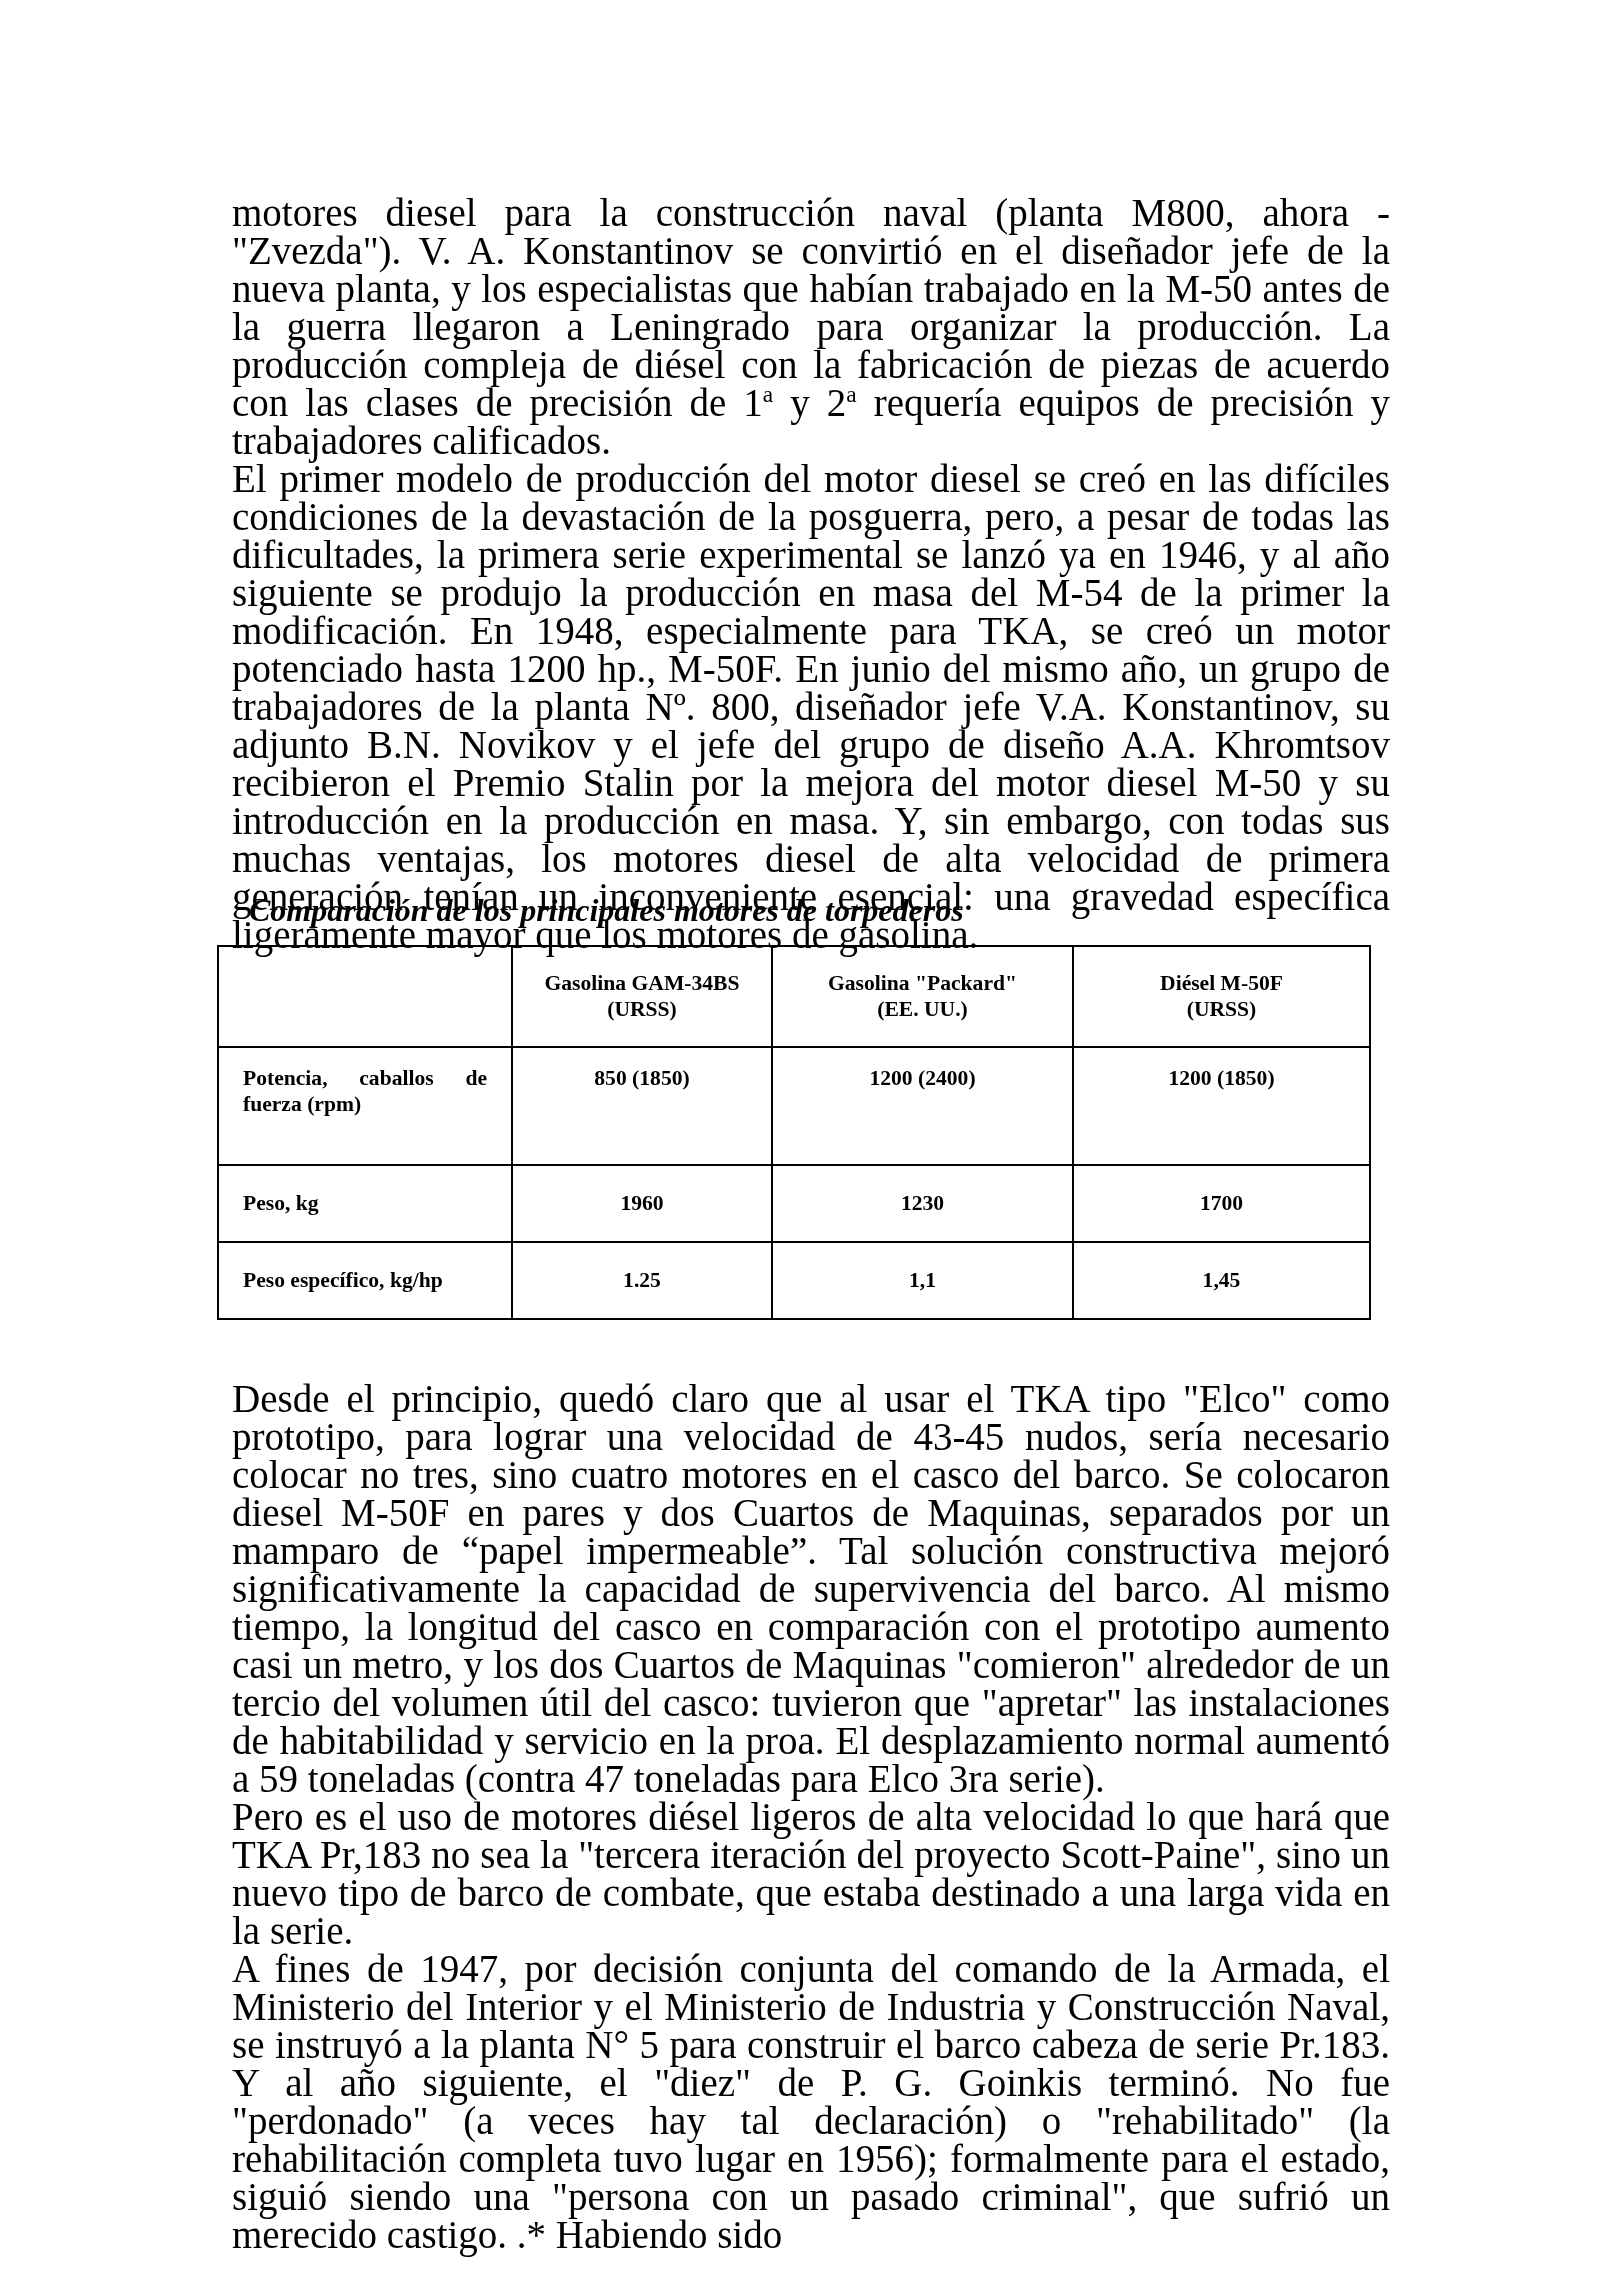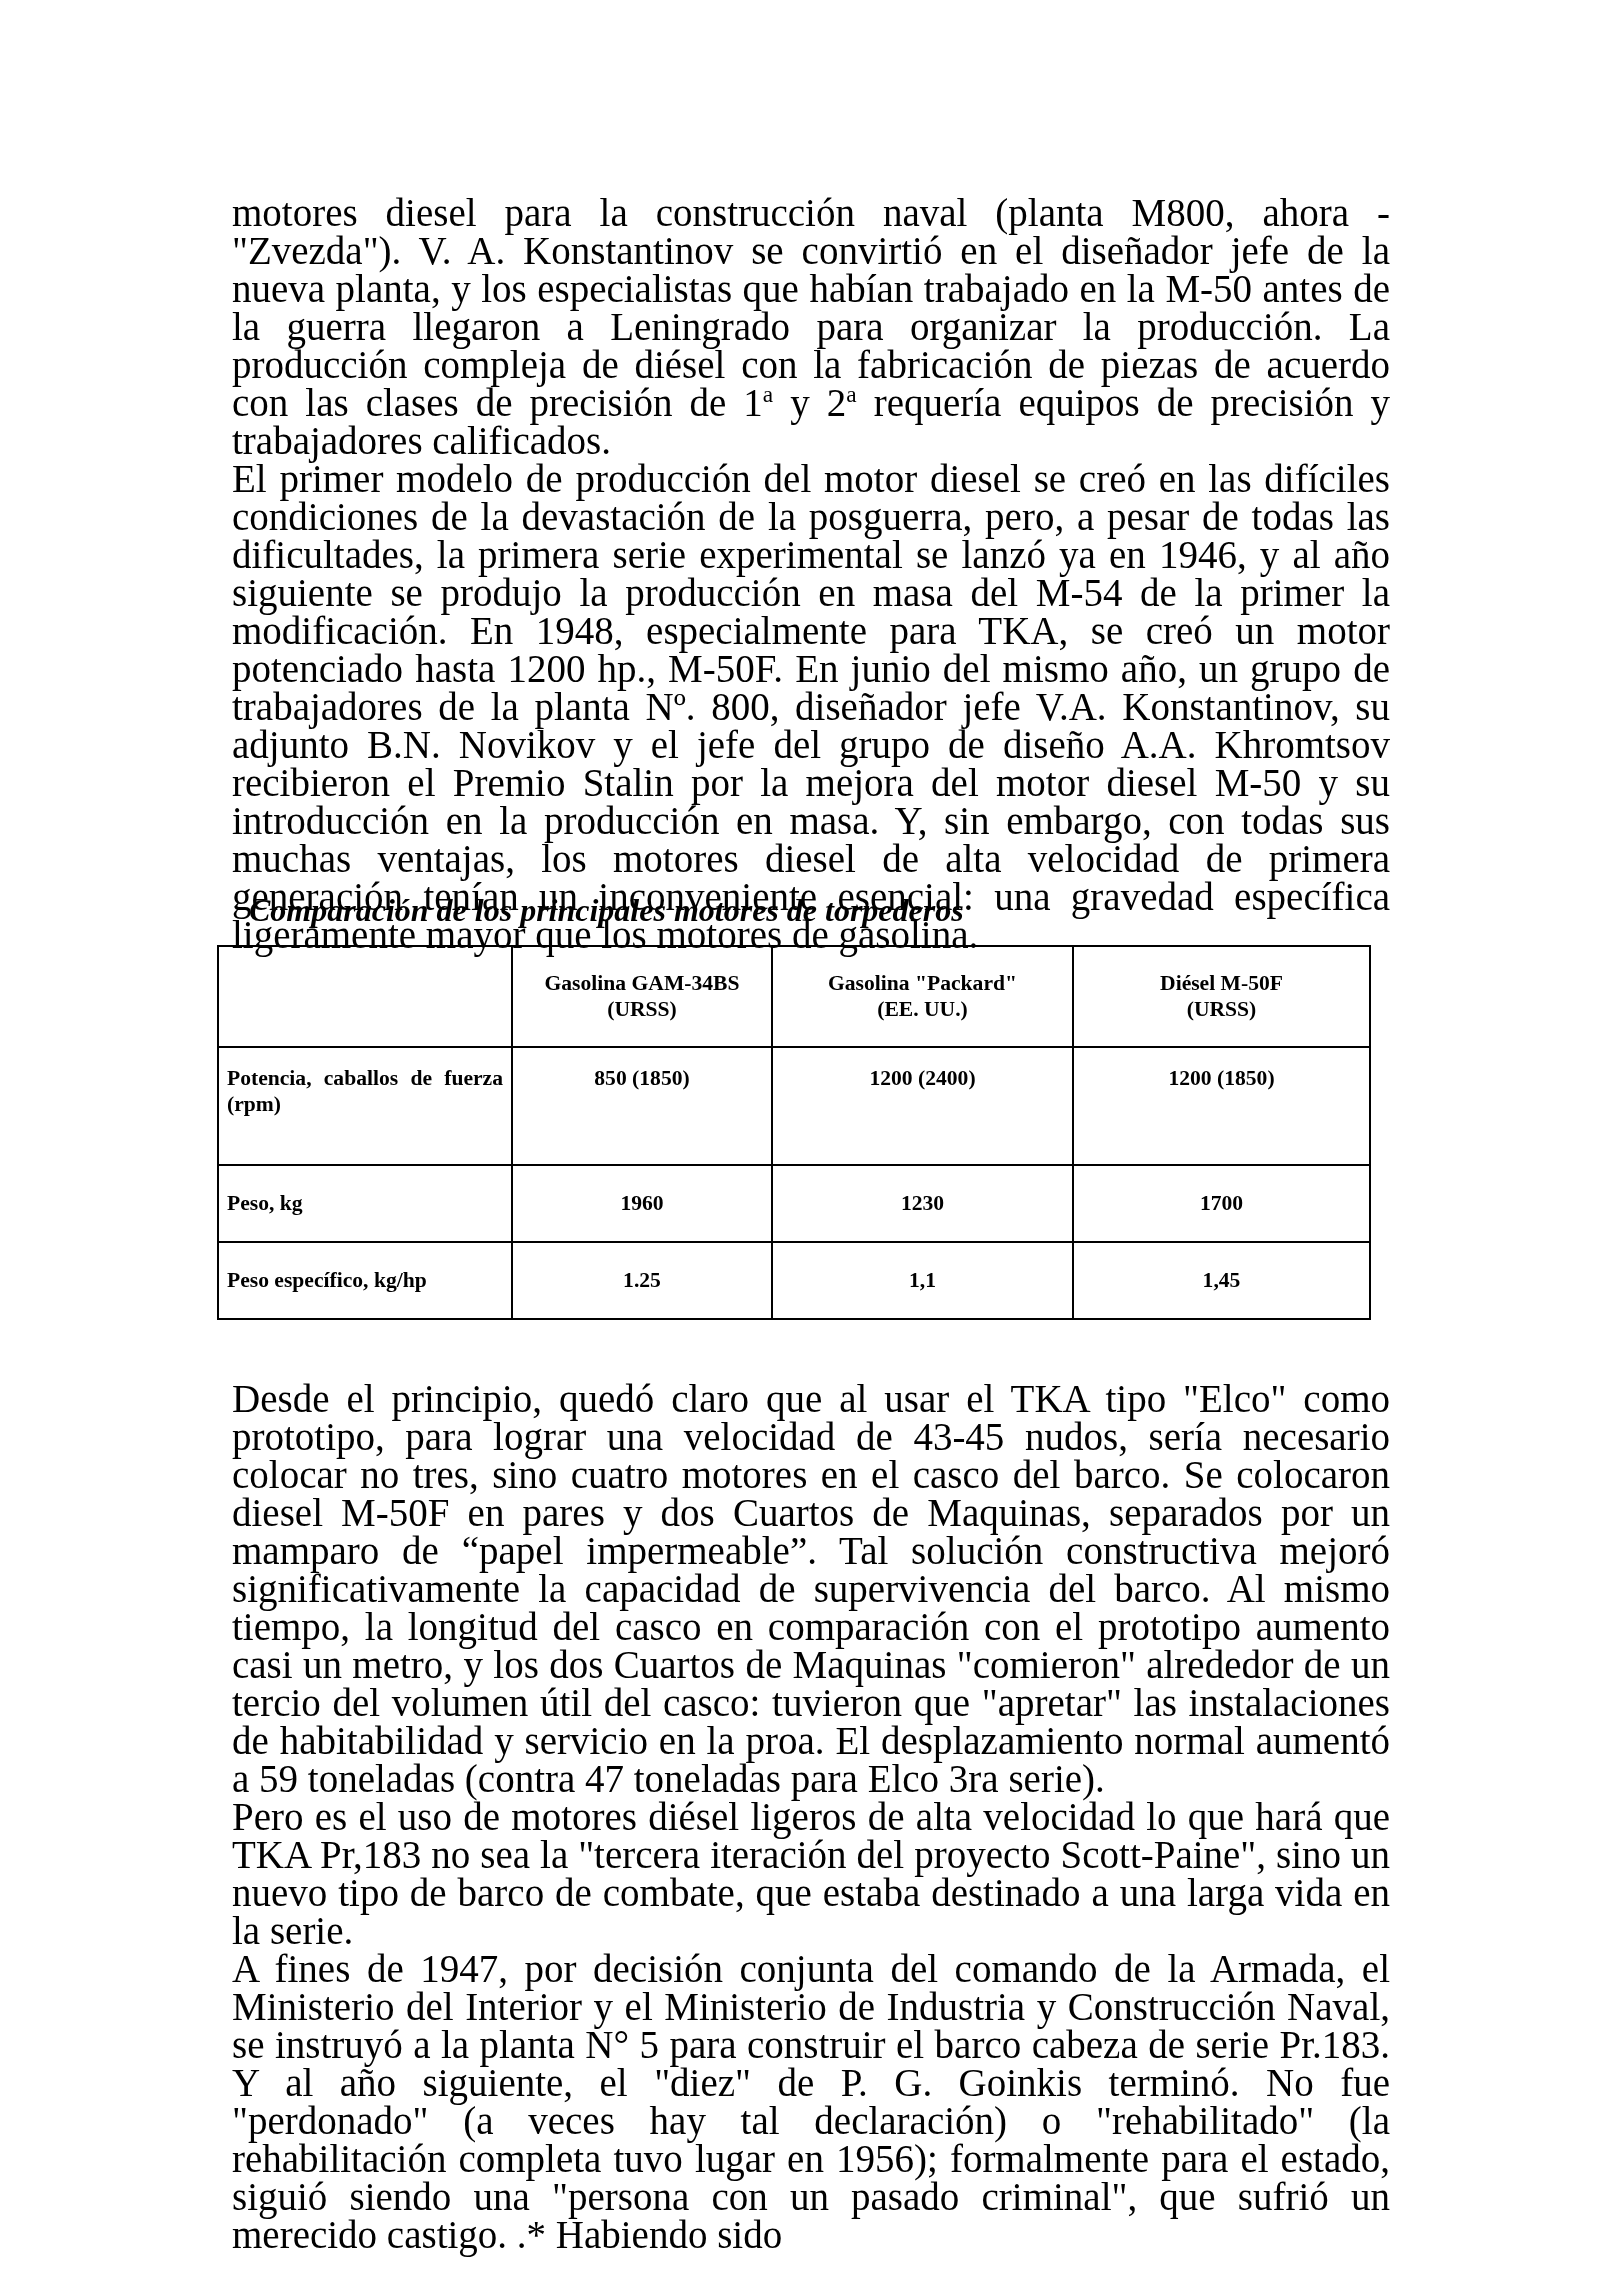--- a/index.html
+++ b/index.html
@@ -54,21 +54,21 @@
     top: 945px;
     width: 1153px;
     border-collapse: collapse;
     table-layout: fixed;
     font-size: 21.6px;
     line-height: 25.5px;
     font-weight: bold;
   }
   .comparison-table td {
     border: 2px solid #000000;
-    padding: 0 8px;
+    padding: 0 24px;
     vertical-align: middle;
     text-align: center;
   }
   .comparison-table td.row-label {
     text-align: justify;
     text-align-last: left;
     vertical-align: top;
   }
   .comparison-table tr.header-row td { height: 99px; }
   .comparison-table tr.row-power td { height: 98px; }

